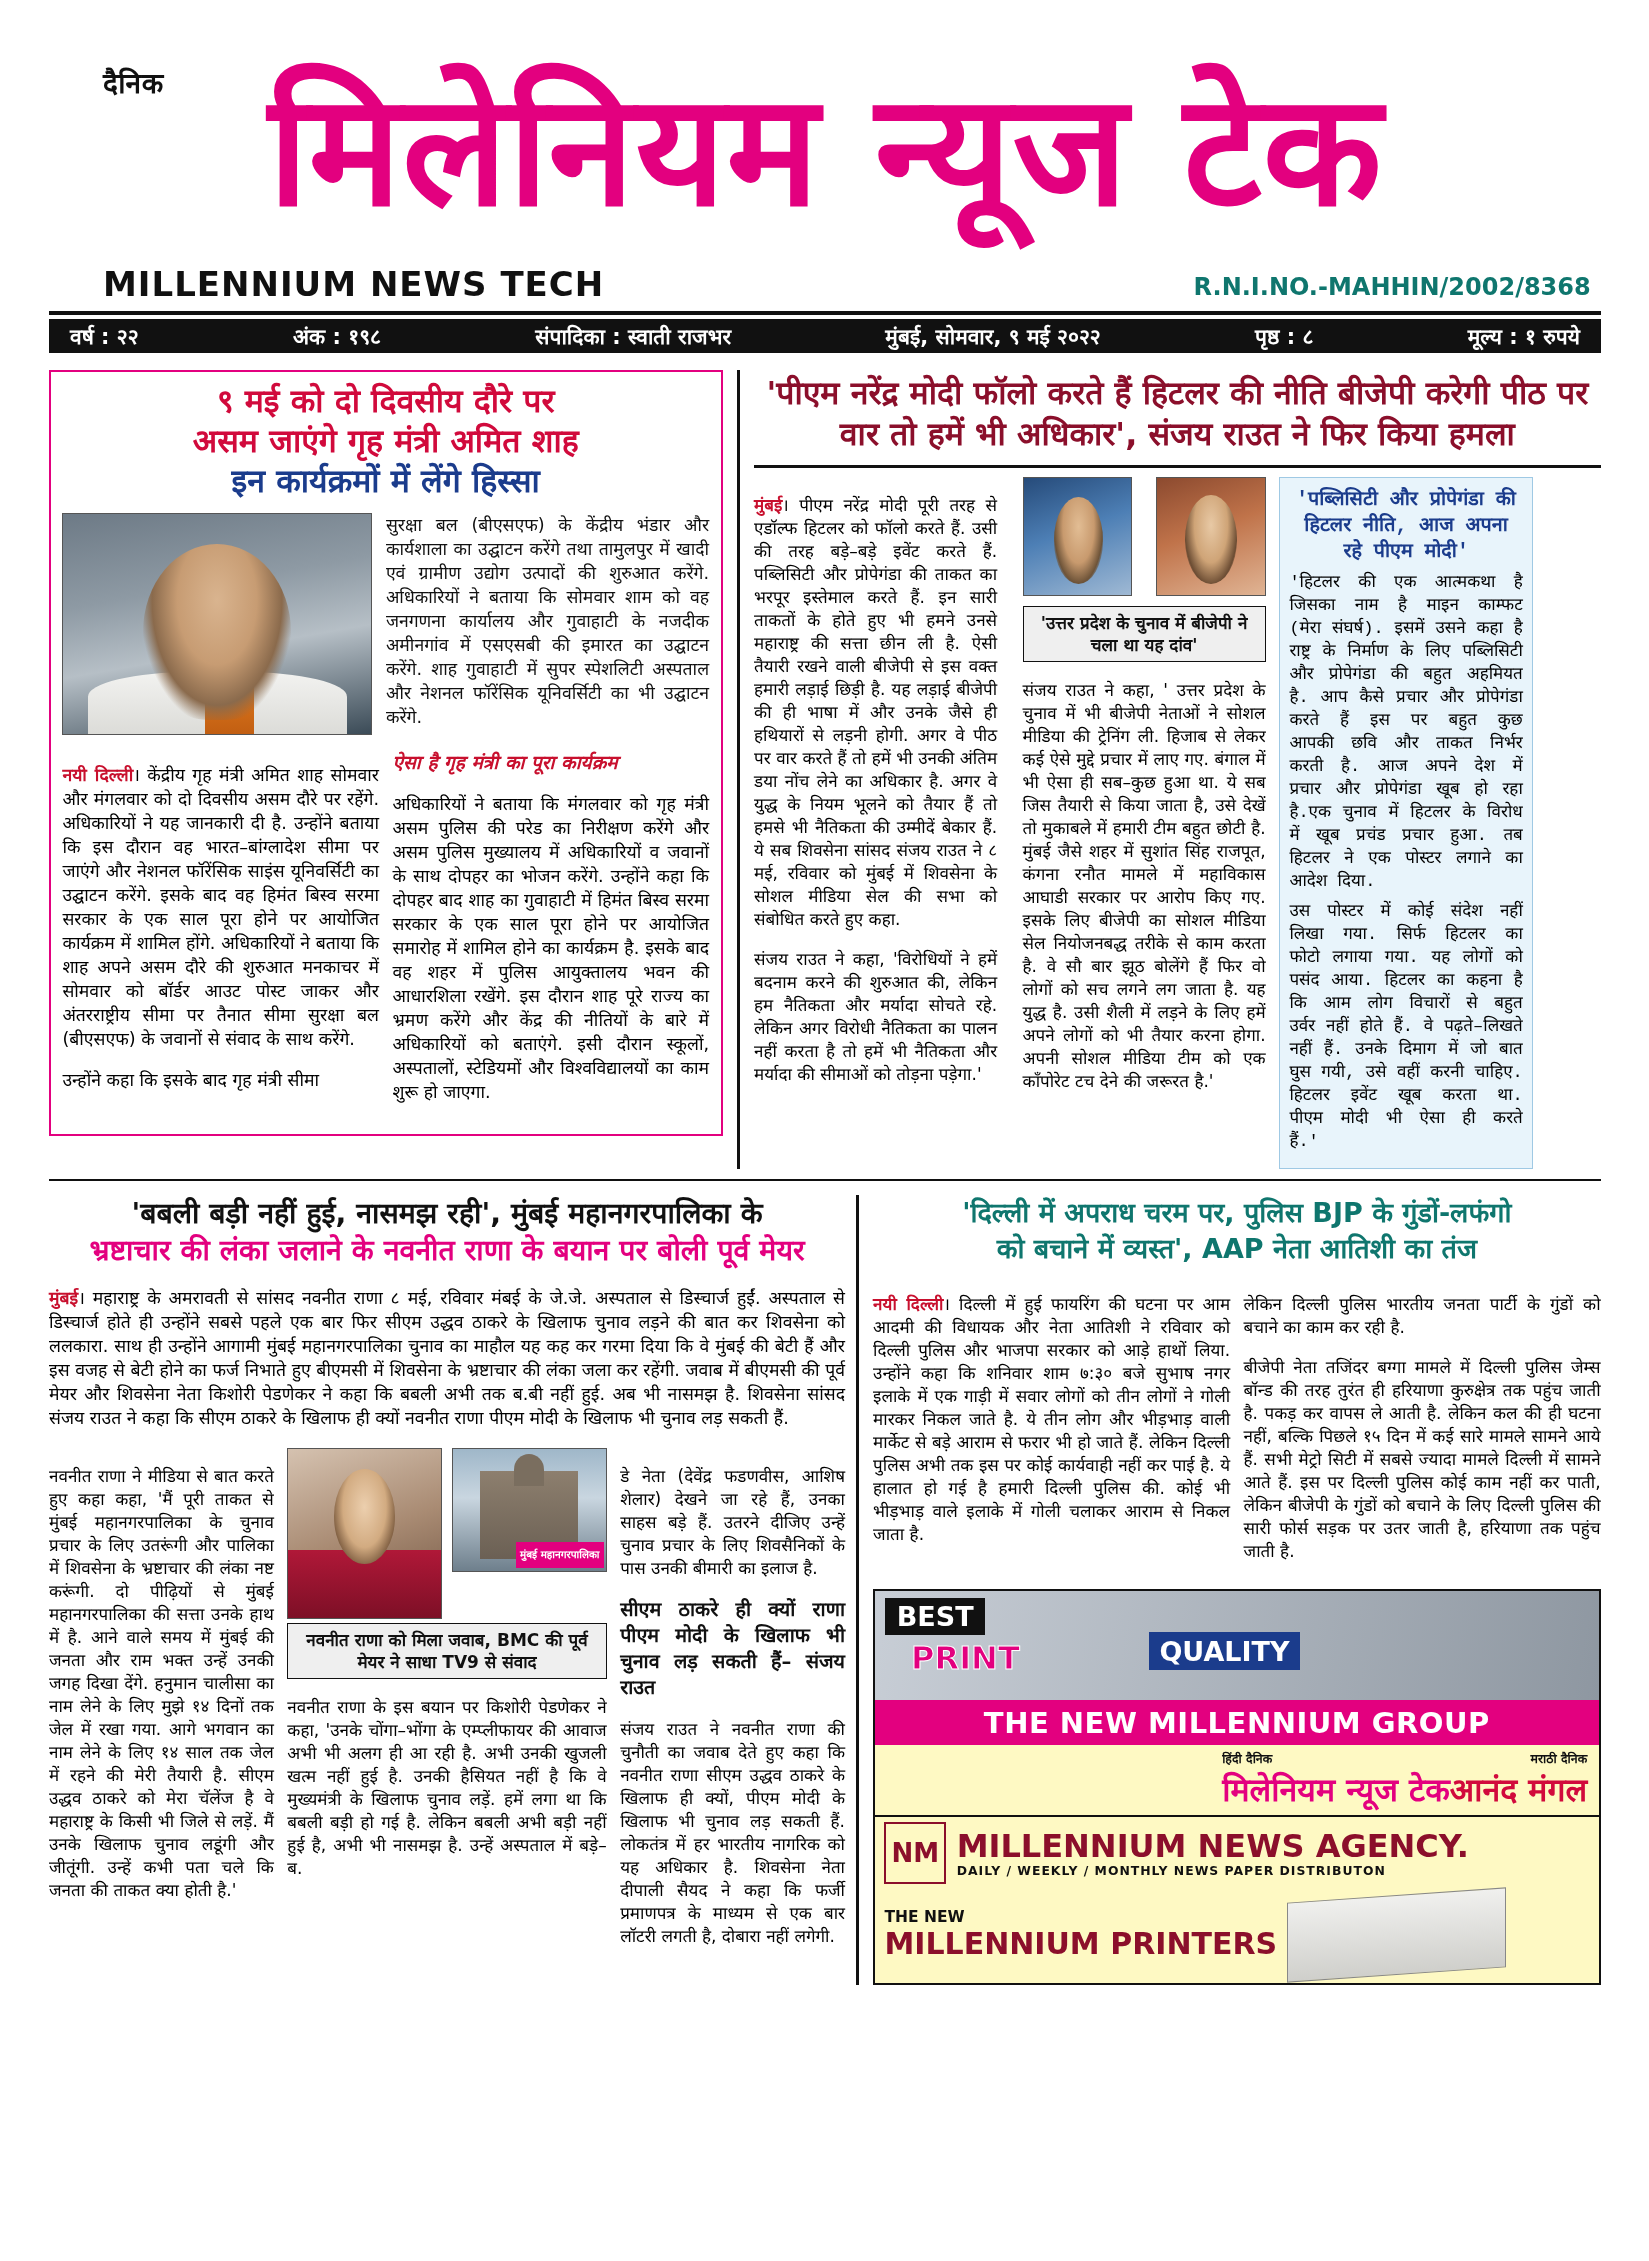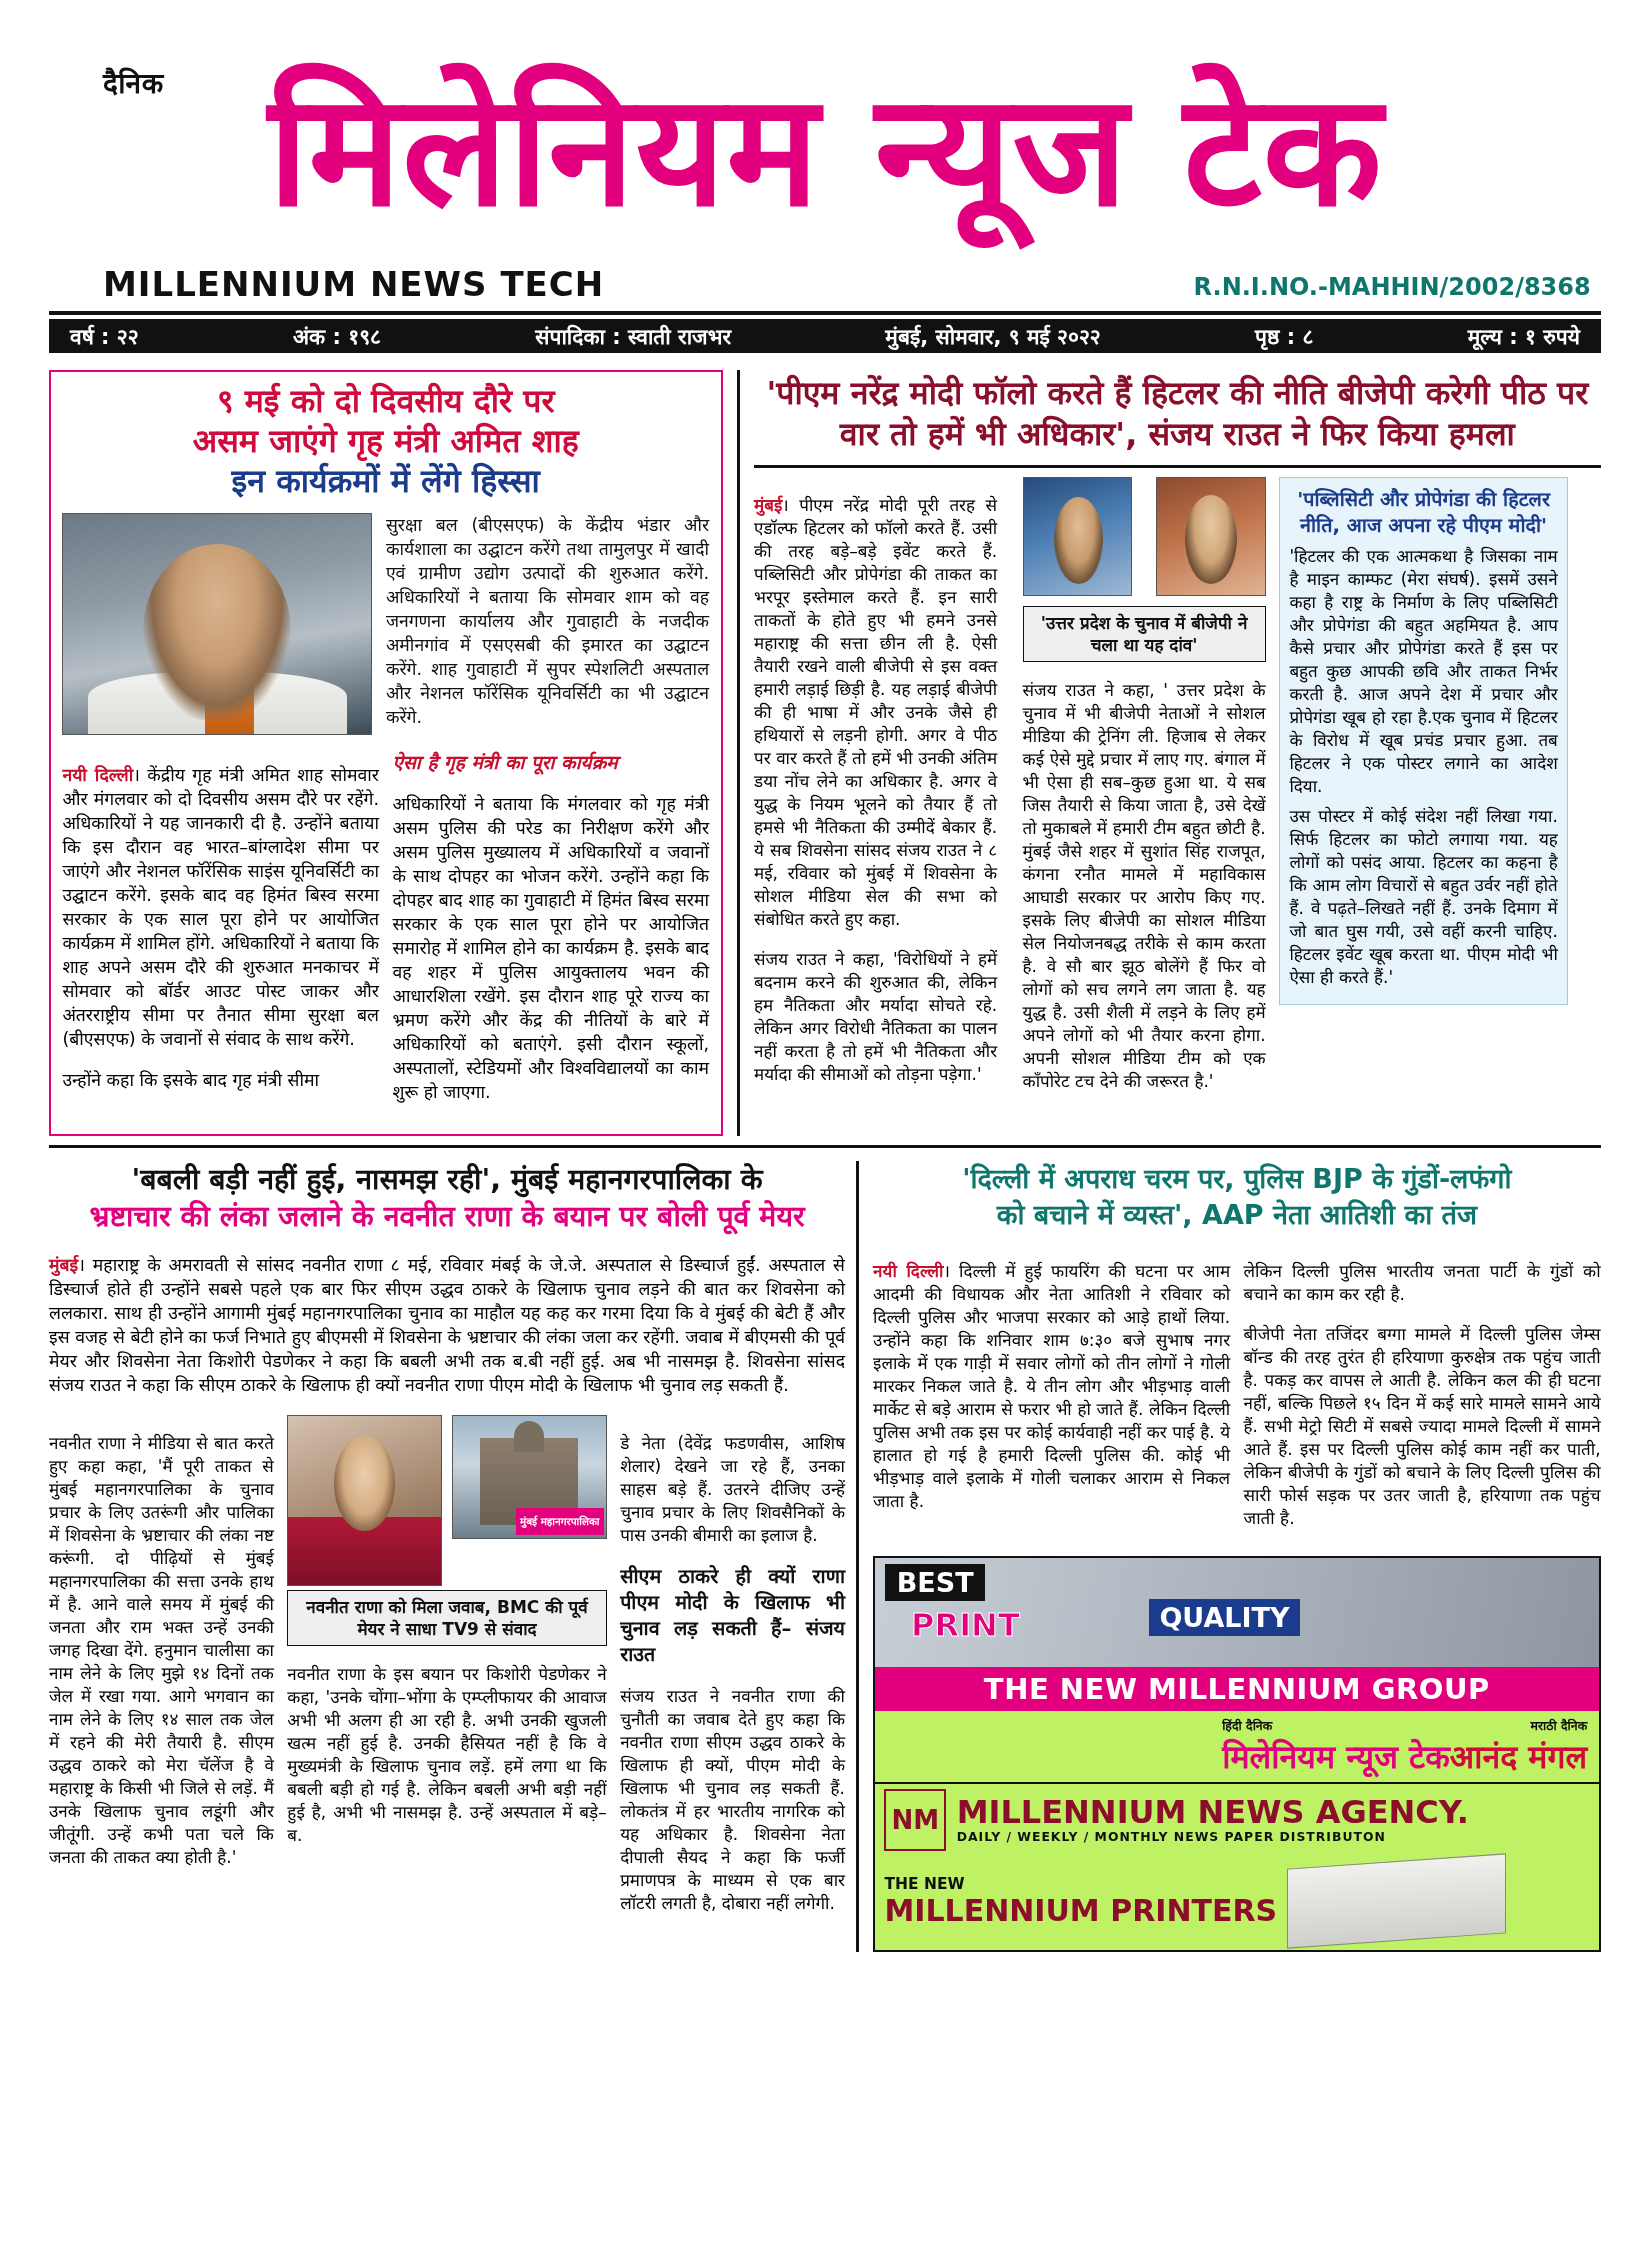--- a/index.html
+++ b/index.html
@@ -86,21 +86,21 @@
 
   
   .b-head{
     color:#8b0f2b;font-size:32px;line-height:41px;font-weight:bold;text-align:center;
     padding:3.1px 5.2px 7.2px 5.2px;
   }
   .b-rule{height:2.6px;background:#111;margin:3.1px 0 9.3px 0;}
   .b-grid{display:flex;gap:13.5px;}
   .b-c1{width:243px;font-size:17px;line-height:23px;text-align:justify;}
   .b-c2{width:243px;font-size:17px;line-height:23px;text-align:justify;margin-left:12px;}
-  .b-c3{width:289px;}
+  .b-c3{width:254px;font-family:Liberation Mono, monospace;}
   .bluebox{
     background:#e8f4fb;border:1.6px solid #9fc9e4;box-sizing:border-box;padding:8.3px 9.3px;
   }
   .bluebox h4{
     margin:0 0 6.2px 0;color:#1b3c8c;font-size:19.7px;line-height:26px;text-align:center;font-weight:bold;
   }
   .bluebox p{margin:0 0 7.2px 0;font-size:17px;line-height:23px;text-align:justify;}
   .photo2{
     width:150px;height:119px;border:1.6px solid #555;box-sizing:border-box;
     background:linear-gradient(160deg,#264b7a,#4d7fb5 45%,#9fb9d4);
@@ -169,21 +169,21 @@
   .photo-bldg:after{
     content:"";position:absolute;left:40%;top:4%;width:20%;height:26%;
     background:#7a6e5f;border-radius:50% 50% 0 0;
   }
   .cap-tag{
     position:absolute;right:2.1px;bottom:3.1px;background:#e3007f;color:#fff;font-size:10.3px;
     padding:1.6px 4.1px;font-weight:bold;
   }
 
   
-  .adbox{border:2.1px solid #111;box-sizing:border-box;margin-top:9.3px;background:#bef264;}
+  .adbox{border:2.1px solid #111;box-sizing:border-box;margin-top:9.3px;background:#fef9c3;}
   .ad-top{position:relative;height:109px;background:linear-gradient(100deg,#c8ced6,#8e97a1);overflow:hidden;}
   .ad-top .best{
     position:absolute;left:10.3px;top:6.2px;background:#111;color:#fff;font-weight:bold;
     font-size:27px;padding:3.1px 11.4px;
   }
   .ad-top .print{
     position:absolute;left:36px;top:48px;color:#e3007f;font-weight:bold;font-size:32px;
     -webkit-text-stroke:1px #fff;
   }
   .ad-top .quality{

